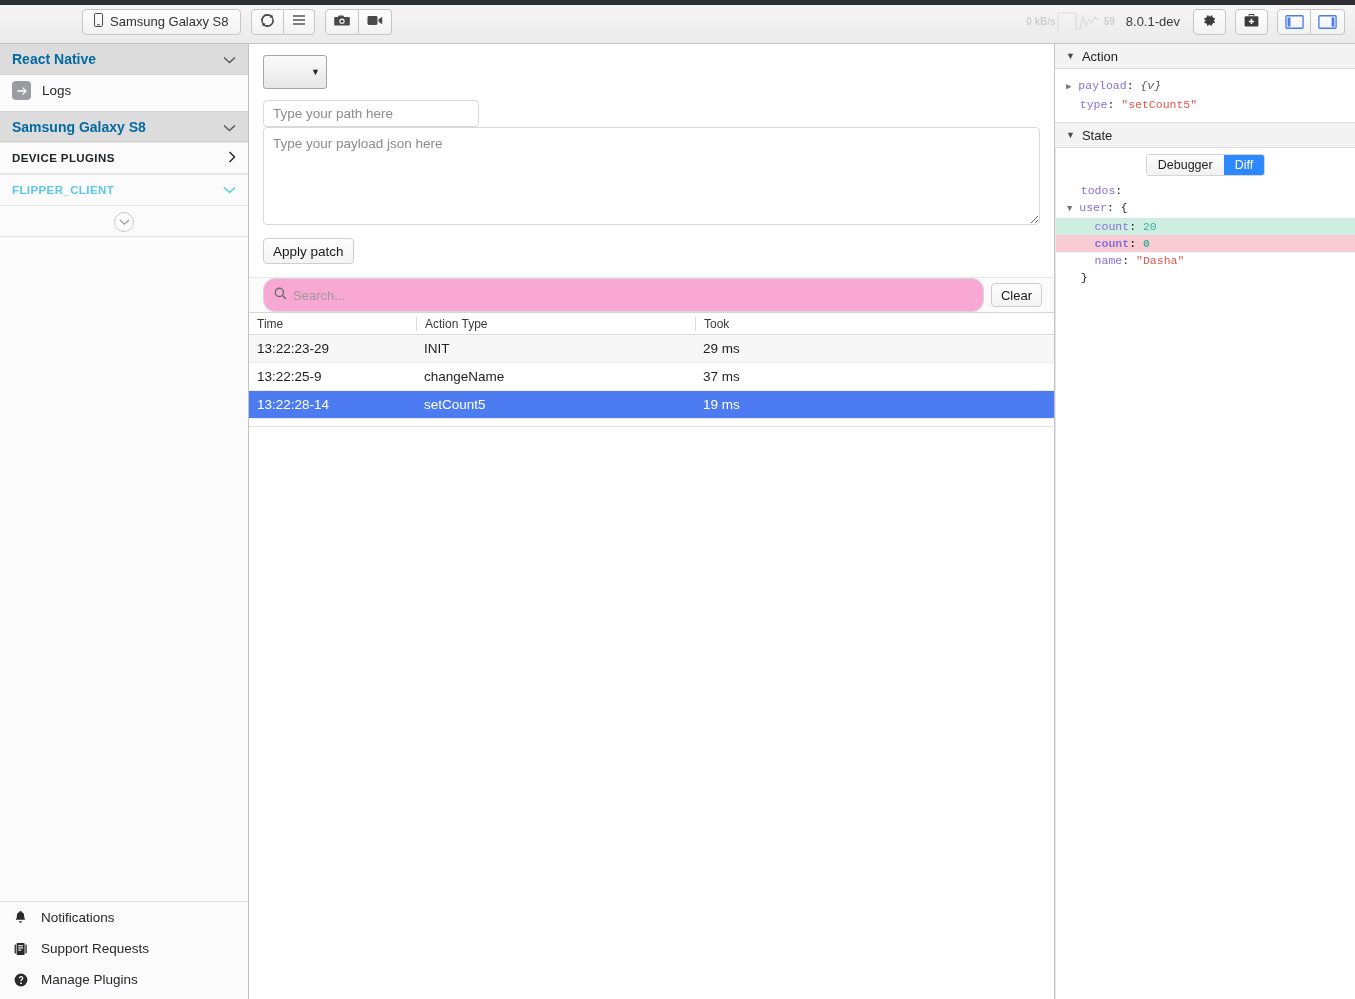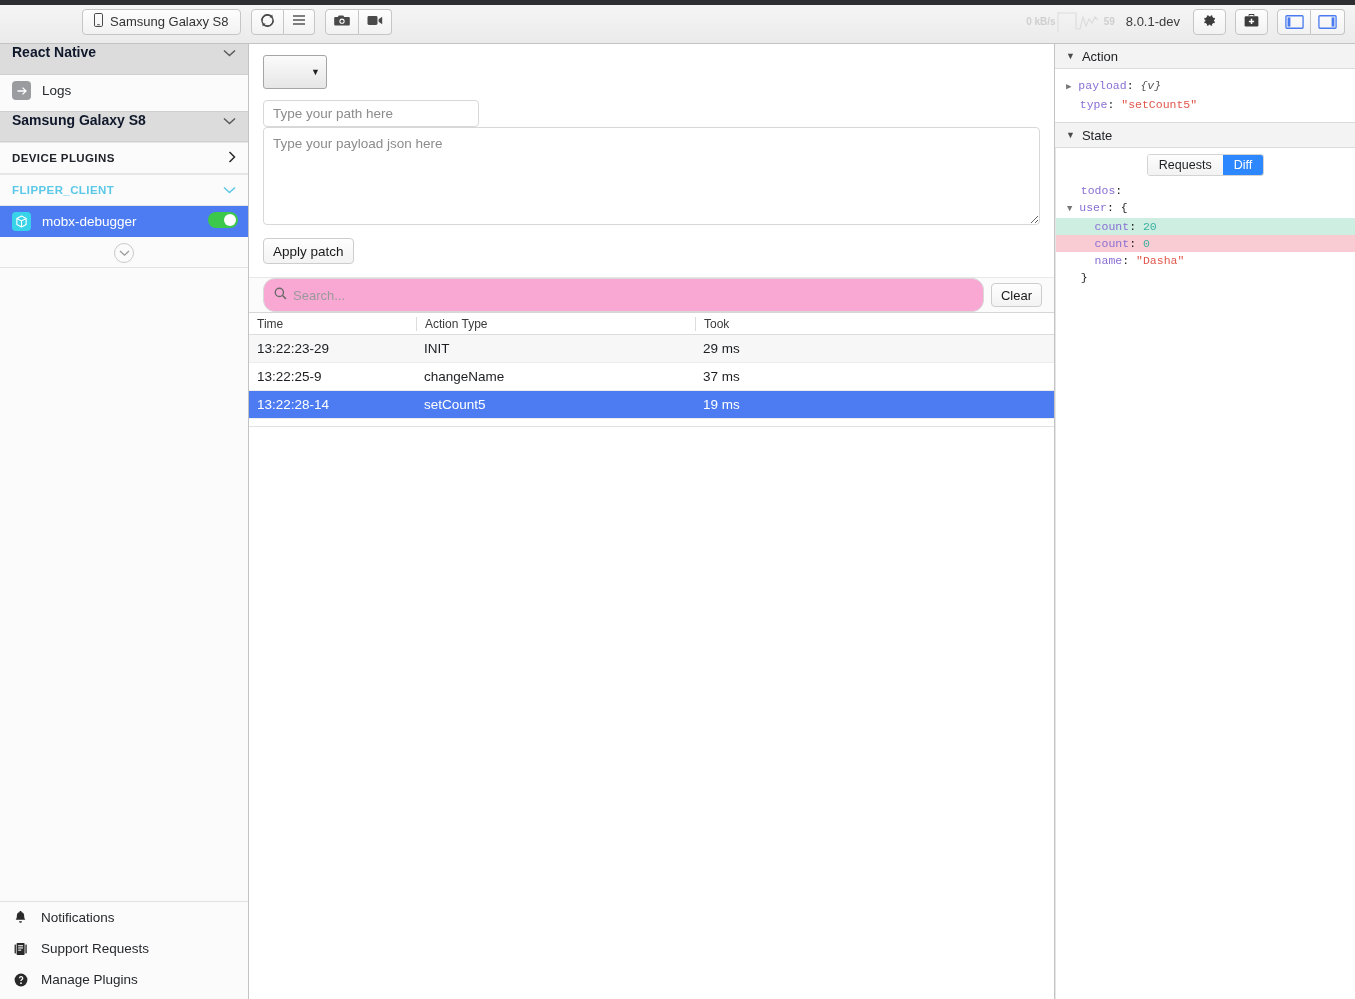--- a/index.html
+++ b/index.html
@@ -56,24 +56,24 @@
 
   
   #sidebar {
     width: 249px; min-width: 249px;
     background: #fbfbfb;
     border-right: 1px solid #c3c3c3;
     display: flex; flex-direction: column;
     position: relative;
   }
   .app-header {
-    height: 31px; display: flex; 
+    height: 31px; display: flex; align-items: center;
     padding: 0 12px 0 12px;
     background: #dcdcdc;
-    font-weight: bold; font-size: 14px; color: #0f172a;
+    font-weight: bold; font-size: 14px; color: #0369a1;
     border-bottom: 1px solid #d0d0d0;
   }
   .app-header .chev { margin-left: auto; color: #5a5a5a; }
   .plugin-row {
     height: 31px; display: flex; align-items: center; gap: 11px;
     padding: 0 10px 0 12px; font-size: 13.5px; color: #26282c;
   }
   .plugin-row .picon {
     width: 19px; height: 19px; border-radius: 4px;
     display: flex; align-items: center; justify-content: center;
@@ -237,21 +237,21 @@
     background: linear-gradient(#fdfdfd, #f2f2f2); color: #1c1e21;
   }
   .tab.active { background: #2d88ff; color: #fff; }
   .diff-code {
     font-family: "Liberation Mono", monospace;
     font-size: 11.5px; line-height: 17px;
     padding: 0 0 0 0;
   }
   .diff-code .line { white-space: pre; padding-left: 11px; }
   .line.add { background: #cfeee2; }
-  .line.del { background: #f9ccd4; }
+  .line.del { background: #f9ccd4; font-weight: bold; }
   .insp-fill { flex: 1; border-left: 1px solid #e6e6e6; }
   .insp-body { border-left: 1px solid #e6e6e6; }
 </style>
 </head>
 <body>
 
 <div id="titlebar">
   <div class="tb-left">
     <div class="tb-btn" id="device-btn">
       <span>
@@ -398,35 +398,20 @@
 
     <div class="section-row client">
       <span>FLIPPER_CLIENT</span>
       <span class="chev">
         <svg width="13" height="8" viewBox="0 0 13 8">
             <path d="M1 1.5L6.5 6.5 12 1.5" fill="none" stroke="#5bc8e8" stroke-width="1.5"></path>
           </svg>
       </span>
     </div>
 
-    <div class="plugin-row selected">
-      <span class="picon">
-        <svg width="13" height="13" viewBox="0 0 14 14">
-            <path d="M7 1.2l5 2.6v6.4L7 12.8 2 10.2V3.8z" fill="none" stroke="#fff" stroke-width="1.2" stroke-linejoin="round"></path>
-            <path d="M2 3.8l5 2.6 5-2.6M7 6.4v6.4" fill="none" stroke="#fff" stroke-width="1.2"></path>
-          </svg>
-      </span>
-      <span>mobx-debugger</span>
-      <span style="margin-left:auto;">
-        <svg width="30" height="16" viewBox="0 0 30 16">
-            <rect x="0" y="0" width="30" height="16" rx="8" fill="#3cc84a"></rect>
-            <circle cx="22" cy="8" r="6" fill="#fff"></circle>
-          </svg>
-      </span>
-    </div>
 
     <div class="expand-wrap">
       <div class="expand-circle">
         <svg width="11" height="7" viewBox="0 0 11 7">
             <path d="M1 1l4.5 4.2L10 1" fill="none" stroke="#9b9b9b" stroke-width="1.3"></path>
           </svg>
       </div>
     </div>
     <div class="sep"></div>
 
@@ -530,21 +515,21 @@
     </div>
 
     <div class="insp-header">
       <span class="tri">▼</span>
       <span>State</span>
     </div>
 
     <div class="insp-body">
       <div class="tabs-row">
         <div class="tabs">
-          <div class="tab">Requests</div>
+          <div class="tab">Debugger</div>
           <div class="tab active">Diff</div>
         </div>
       </div>
 
       <div class="diff-code">
         <div class="line">  <span class="k">todos</span><span>:</span></div>
         <div class="line"><span class="arrow">▼</span> <span class="k">user</span><span>: </span><span>{</span></div>
         <div class="line add">    <span class="k">count</span><span>: </span><span class="n">20</span></div>
         <div class="line del">    <span class="k">count</span><span>: </span><span class="n">0</span></div>
         <div class="line">    <span class="k">name</span><span>: </span><span class="s">"Dasha"</span></div>

